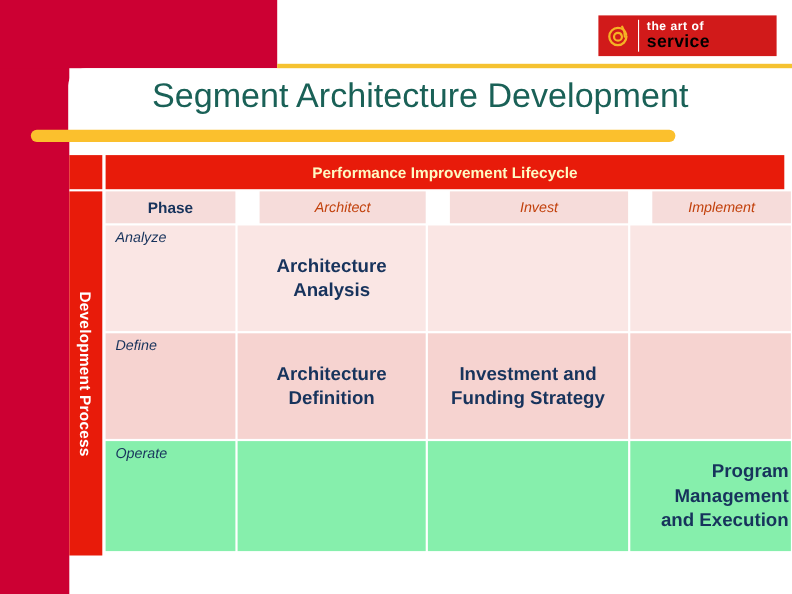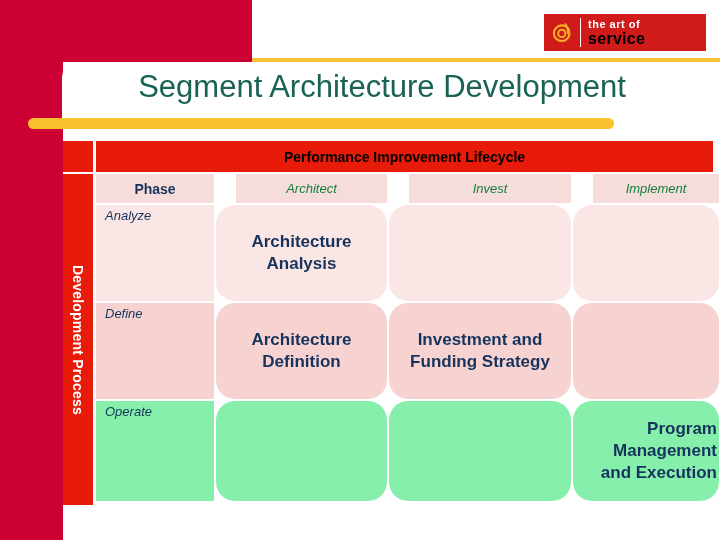--- a/index.html
+++ b/index.html
@@ -169,21 +169,21 @@
     letter-spacing: 0.2px;
   }
 
   .lifecycle-head {
     position: absolute;
     left: 33px;
     top: 0px;
     width: 617px;
     height: 31px;
     background: #E81B0A;
-    color: #000000;
+    color: #fef9c3;
     font-size: 14px;
     font-weight: bold;
     display: flex;
     align-items: center;
     justify-content: center;
   }
 
   .grid {
     position: absolute;
     left: 33px;
@@ -207,21 +207,21 @@
     background: #F6DCDA;
     justify-content: center;
   }
   .cell.head.phase-head {
     color: #17335C;
     font-size: 14px;
     font-weight: bold;
     font-style: normal;
   }
   .cell.head.col-head {
-    color: #15803d;
+    color: #c2410c;
     font-size: 13px;
     font-style: italic;
     margin-left: 20px;
   }
 
   .cell.rowlabel {
     align-items: flex-start;
     justify-content: flex-start;
     padding: 3px 0 0 9px;
     color: #17335C;
@@ -230,21 +230,20 @@
   }
 
   .cell.content {
     justify-content: center;
     text-align: center;
     color: #17335C;
     font-size: 17px;
     font-weight: bold;
     line-height: 1.28;
     padding: 0 6px;
-    border-radius: 19px;
   }
 
   .cell.content.right {
     justify-content: flex-end;
     text-align: right;
     padding-right: 2px;
   }
 
   
   .tier-a { background: #FAE6E4; }

